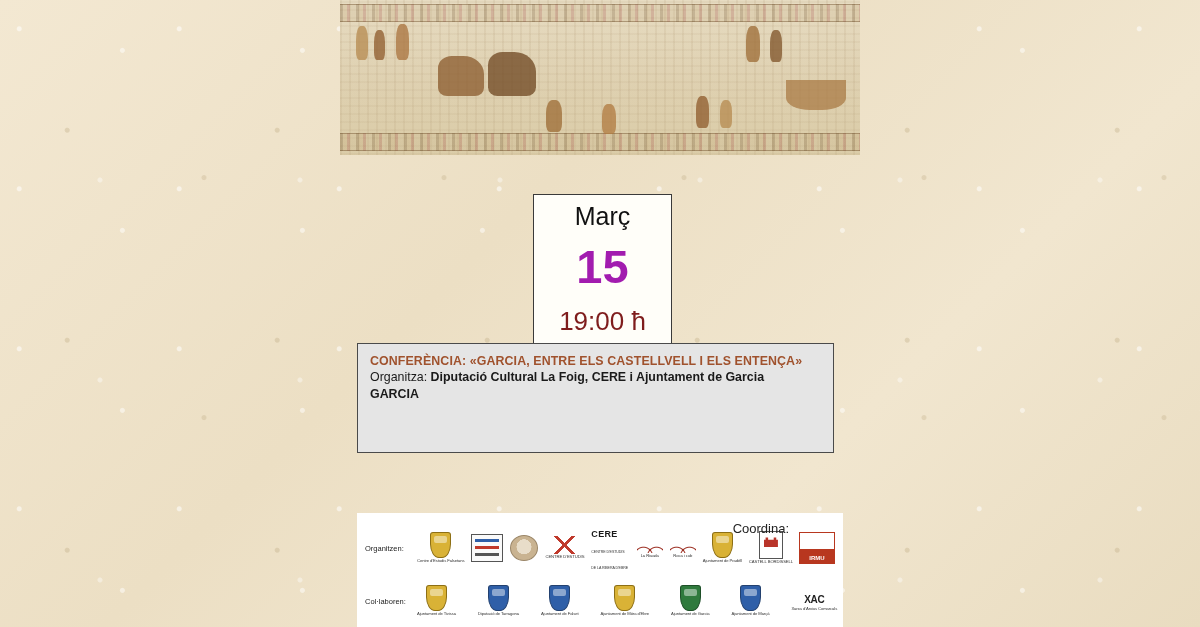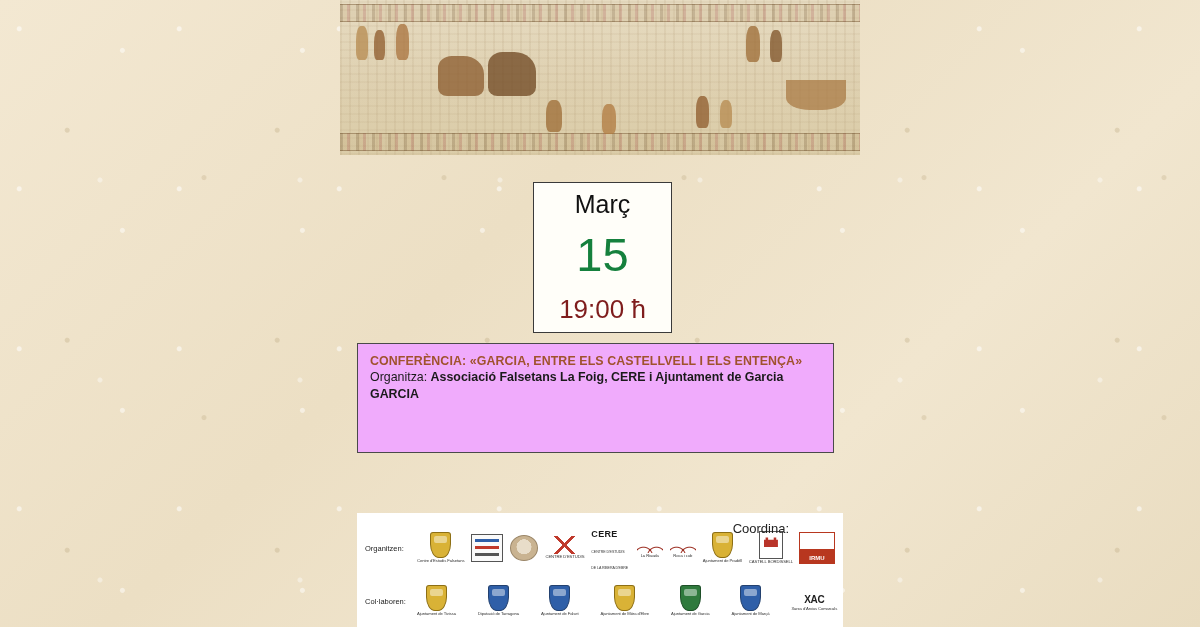--- a/index.html
+++ b/index.html
@@ -94,59 +94,59 @@
     font-size: 12.5px;
     font-weight: bold;
     color: #5d3712;
     letter-spacing: 0.1px;
   }
 
   
   .date-card {
     position: absolute;
     left: 533px;
-    top: 182px;
+    top: 194px;
     width: 139px;
     height: 151px;
     background: #fffef9;
     border: 1px solid #3a3a3a;
     box-sizing: border-box;
     display: flex;
     flex-direction: column;
     align-items: center;
     justify-content: space-between;
     padding: 9px 0 10px 0;
   }
   .date-month {
     font-size: 25px;
     color: #111;
     font-weight: normal;
     line-height: 1;
   }
   .date-day {
     font-size: 47px;
-    font-weight: normal;
-    color: #15803d;
+    font-weight: bold;
+    color: #a21caf;
     line-height: 1;
     margin-top: -4px;
   }
   .date-time {
     font-size: 26px;
     color: #7f1d1d;
     line-height: 1;
   }
 
   
   .detail-box {
     position: absolute;
     left: 357px;
     top: 343px;
     width: 477px;
     height: 110px;
-    background: #f0abfc;
+    background: #e5e5e5;
     border: 1px solid #4a4a4a;
     box-sizing: border-box;
     padding: 10px 12px 8px 12px;
   }
   .detail-line {
     font-size: 12.4px;
     color: #1a1a1a;
     line-height: 1.33;
     white-space: nowrap;
   }
@@ -336,21 +336,21 @@
 
 <div class="date-card">
   <div class="date-month">Març</div>
   <div class="date-day">15</div>
   <div class="date-time">19:00 ħ</div>
 </div>
 
 <div class="detail-box">
   <div class="detail-title">CONFERÈNCIA: «GARCIA, ENTRE ELS CASTELLVELL I ELS ENTENÇA»</div>
   <div class="detail-line">
-    <span>Organitza: </span><span class="b">Associació Falsetans La Foig, CERE i Ajuntament de Garcia</span>
+    <span>Organitza: </span><span class="b">Diputació Cultural La Foig, CERE i Ajuntament de Garcia</span>
   </div>
   <div class="detail-line b">GARCIA</div>
 </div>
 
 <div class="sponsors">
 
   <div class="sp-row sp-row-1">
     <div class="sp-label">Organitzen:</div>
     <div class="logos">
 

